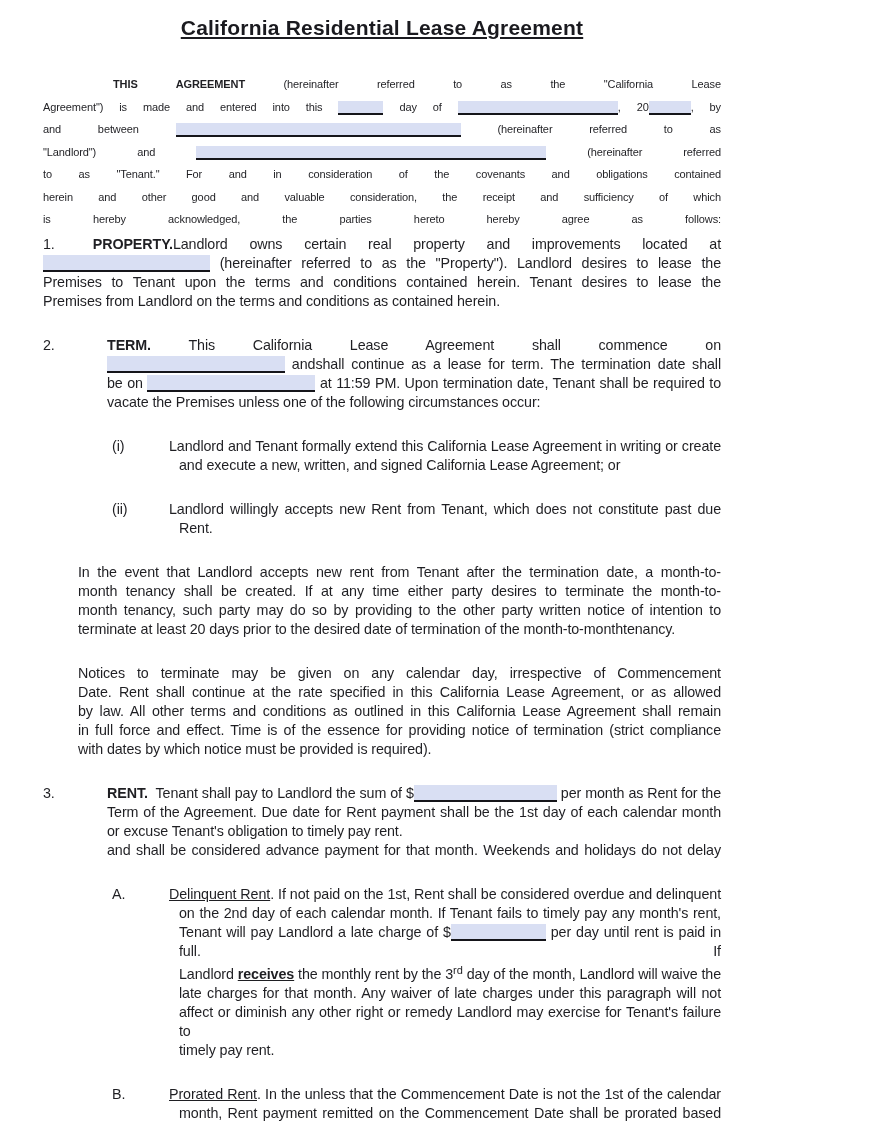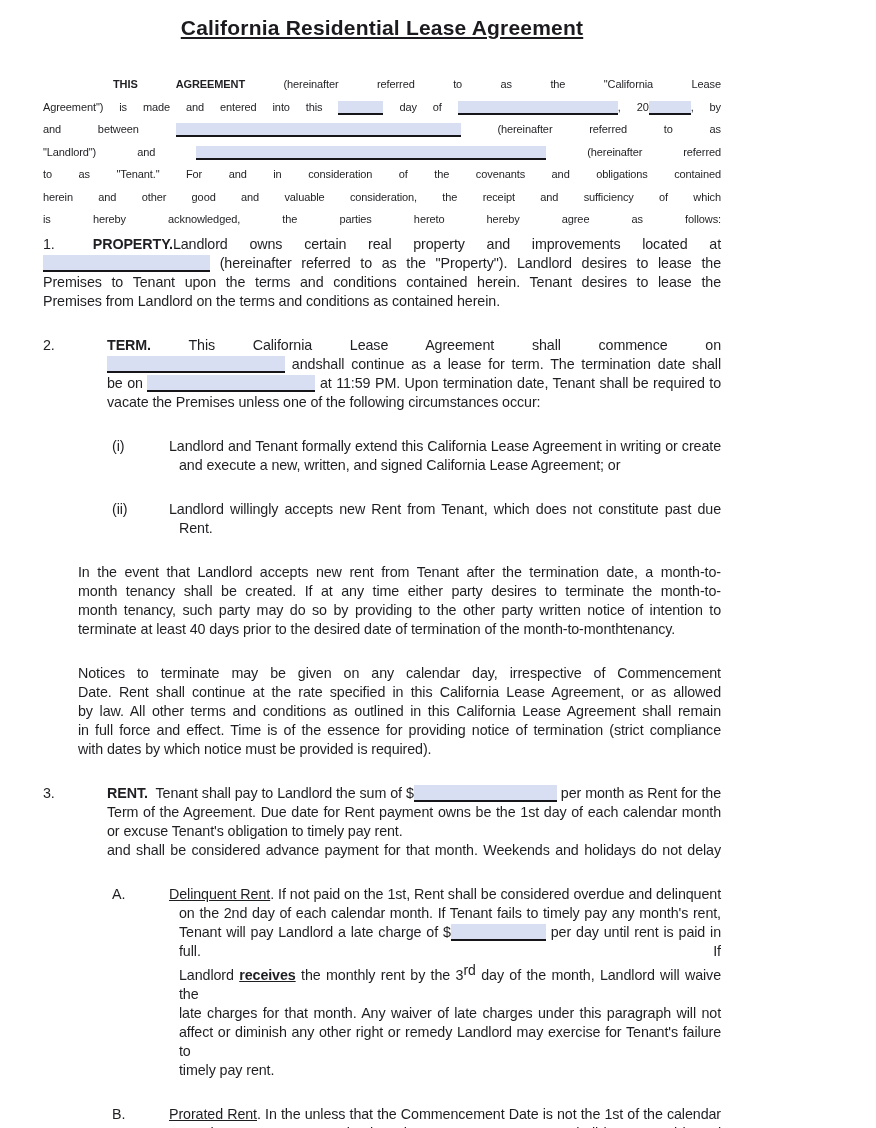--- a/index.html
+++ b/index.html
@@ -24,21 +24,21 @@
   }
   .block{margin-top:25px;}
   .block.intro{margin-top:0;font-size:11px;line-height:22.5px;letter-spacing:-0.1px;}
   .block.bt{font-size:14.3px;line-height:19px;letter-spacing:-0.1px;}
   [data-name="section-1-property"]{margin-top:4px;}
   .line{text-align:justify;text-align-last:left;}
   .line.just{text-align-last:justify;}
   .intro .line:first-child{text-indent:70px;}
   .b{font-weight:bold;}
   .u{text-decoration:underline;}
-  .sup{font-size:14px;vertical-align:5px;letter-spacing:0;}
+  .sup{font-size:11px;vertical-align:5px;letter-spacing:0;}
   .blank{
     display:inline-block;
     height:1.05em;
     background:#d9dff3;
     border-bottom:2px solid #15151a;
     vertical-align:-4px;
   }
   .tab{display:inline-block;}
   .hang{display:flex;}
   .hang > .num{flex:none;width:64px;}
@@ -90,34 +90,34 @@
         <span class="num" data-name="item-label">(ii)</span>
         <div class="body" data-name="item-body">
           <div class="line just" data-name="text-line"><span data-name="text-segment">Landlord willingly accepts new Rent from Tenant, which does not constitute past due</span></div>
           <div class="line" data-name="text-line"><span data-name="text-segment">Rent.</span></div>
         </div>
       </div>
       <div class="block bt ind" data-name="paragraph-month-to-month">
         <div class="line just" data-name="text-line"><span data-name="text-segment">In the event that Landlord accepts new rent from Tenant after the termination date, a month-to-</span></div>
         <div class="line just" data-name="text-line"><span data-name="text-segment">month tenancy shall be created. If at any time either party desires to terminate the month-to-</span></div>
         <div class="line just" data-name="text-line"><span data-name="text-segment">month tenancy, such party may do so by providing to the other party written notice of intention to</span></div>
-        <div class="line" data-name="text-line"><span data-name="text-segment">terminate at least 40 days prior to the desired date of termination of the month-to-monthtenancy.</span></div>
+        <div class="line" data-name="text-line"><span data-name="text-segment">terminate at least 20 days prior to the desired date of termination of the month-to-monthtenancy.</span></div>
       </div>
       <div class="block bt ind" data-name="paragraph-notices">
         <div class="line just" data-name="text-line"><span data-name="text-segment">Notices to terminate may be given on any calendar day, irrespective of Commencement</span></div>
         <div class="line just" data-name="text-line"><span data-name="text-segment">Date. Rent shall continue at the rate specified in this California Lease Agreement, or as allowed</span></div>
         <div class="line just" data-name="text-line"><span data-name="text-segment">by law. All other terms and conditions as outlined in this California Lease Agreement shall remain</span></div>
         <div class="line just" data-name="text-line"><span data-name="text-segment">in full force and effect. Time is of the essence for providing notice of termination (strict compliance</span></div>
         <div class="line" data-name="text-line"><span data-name="text-segment">with dates by which notice must be provided is required).</span></div>
       </div>
       <div class="block bt hang" data-name="section-3-rent">
         <span class="num" data-name="section-number">3.</span>
         <div class="body" data-name="item-body">
           <div class="line just" data-name="text-line"><span class="b" data-name="text-segment">RENT.</span><span data-name="text-segment">&nbsp; Tenant shall pay to Landlord the sum of $</span><span class="blank" data-name="blank-rent-amount" style="width: 143px;"></span><span data-name="text-segment"> per month as Rent for the</span></div>
-          <div class="line just" data-name="text-line"><span data-name="text-segment">Term of the Agreement. Due date for Rent payment owns be the 1st day of each calendar month</span></div>
+          <div class="line just" data-name="text-line"><span data-name="text-segment">Term of the Agreement. Due date for Rent payment shall be the 1st day of each calendar month</span></div>
           <div class="line" data-name="text-line"><span data-name="text-segment">or excuse Tenant's obligation to timely pay rent.</span></div>
           <div class="line just" data-name="text-line"><span data-name="text-segment">and shall be considered advance payment for that month. Weekends and holidays do not delay</span></div>
         </div>
       </div>
       <div class="block bt sub" data-name="item-a-delinquent-rent">
         <span class="num" data-name="item-label">A.</span>
         <div class="body" data-name="item-body">
           <div class="line just" data-name="text-line"><span class="u" data-name="text-segment">Delinquent Rent</span><span data-name="text-segment">. If not paid on the 1st, Rent shall be considered overdue and delinquent</span></div>
           <div class="line just" data-name="text-line"><span data-name="text-segment">on the 2nd day of each calendar month. If Tenant fails to timely pay any month's rent,</span></div>
           <div class="line just" data-name="text-line"><span data-name="text-segment">Tenant will pay Landlord a late charge of $</span><span class="blank" data-name="blank-late-charge" style="width: 95px;"></span><span data-name="text-segment"> per day until rent is paid in full. If</span></div>

